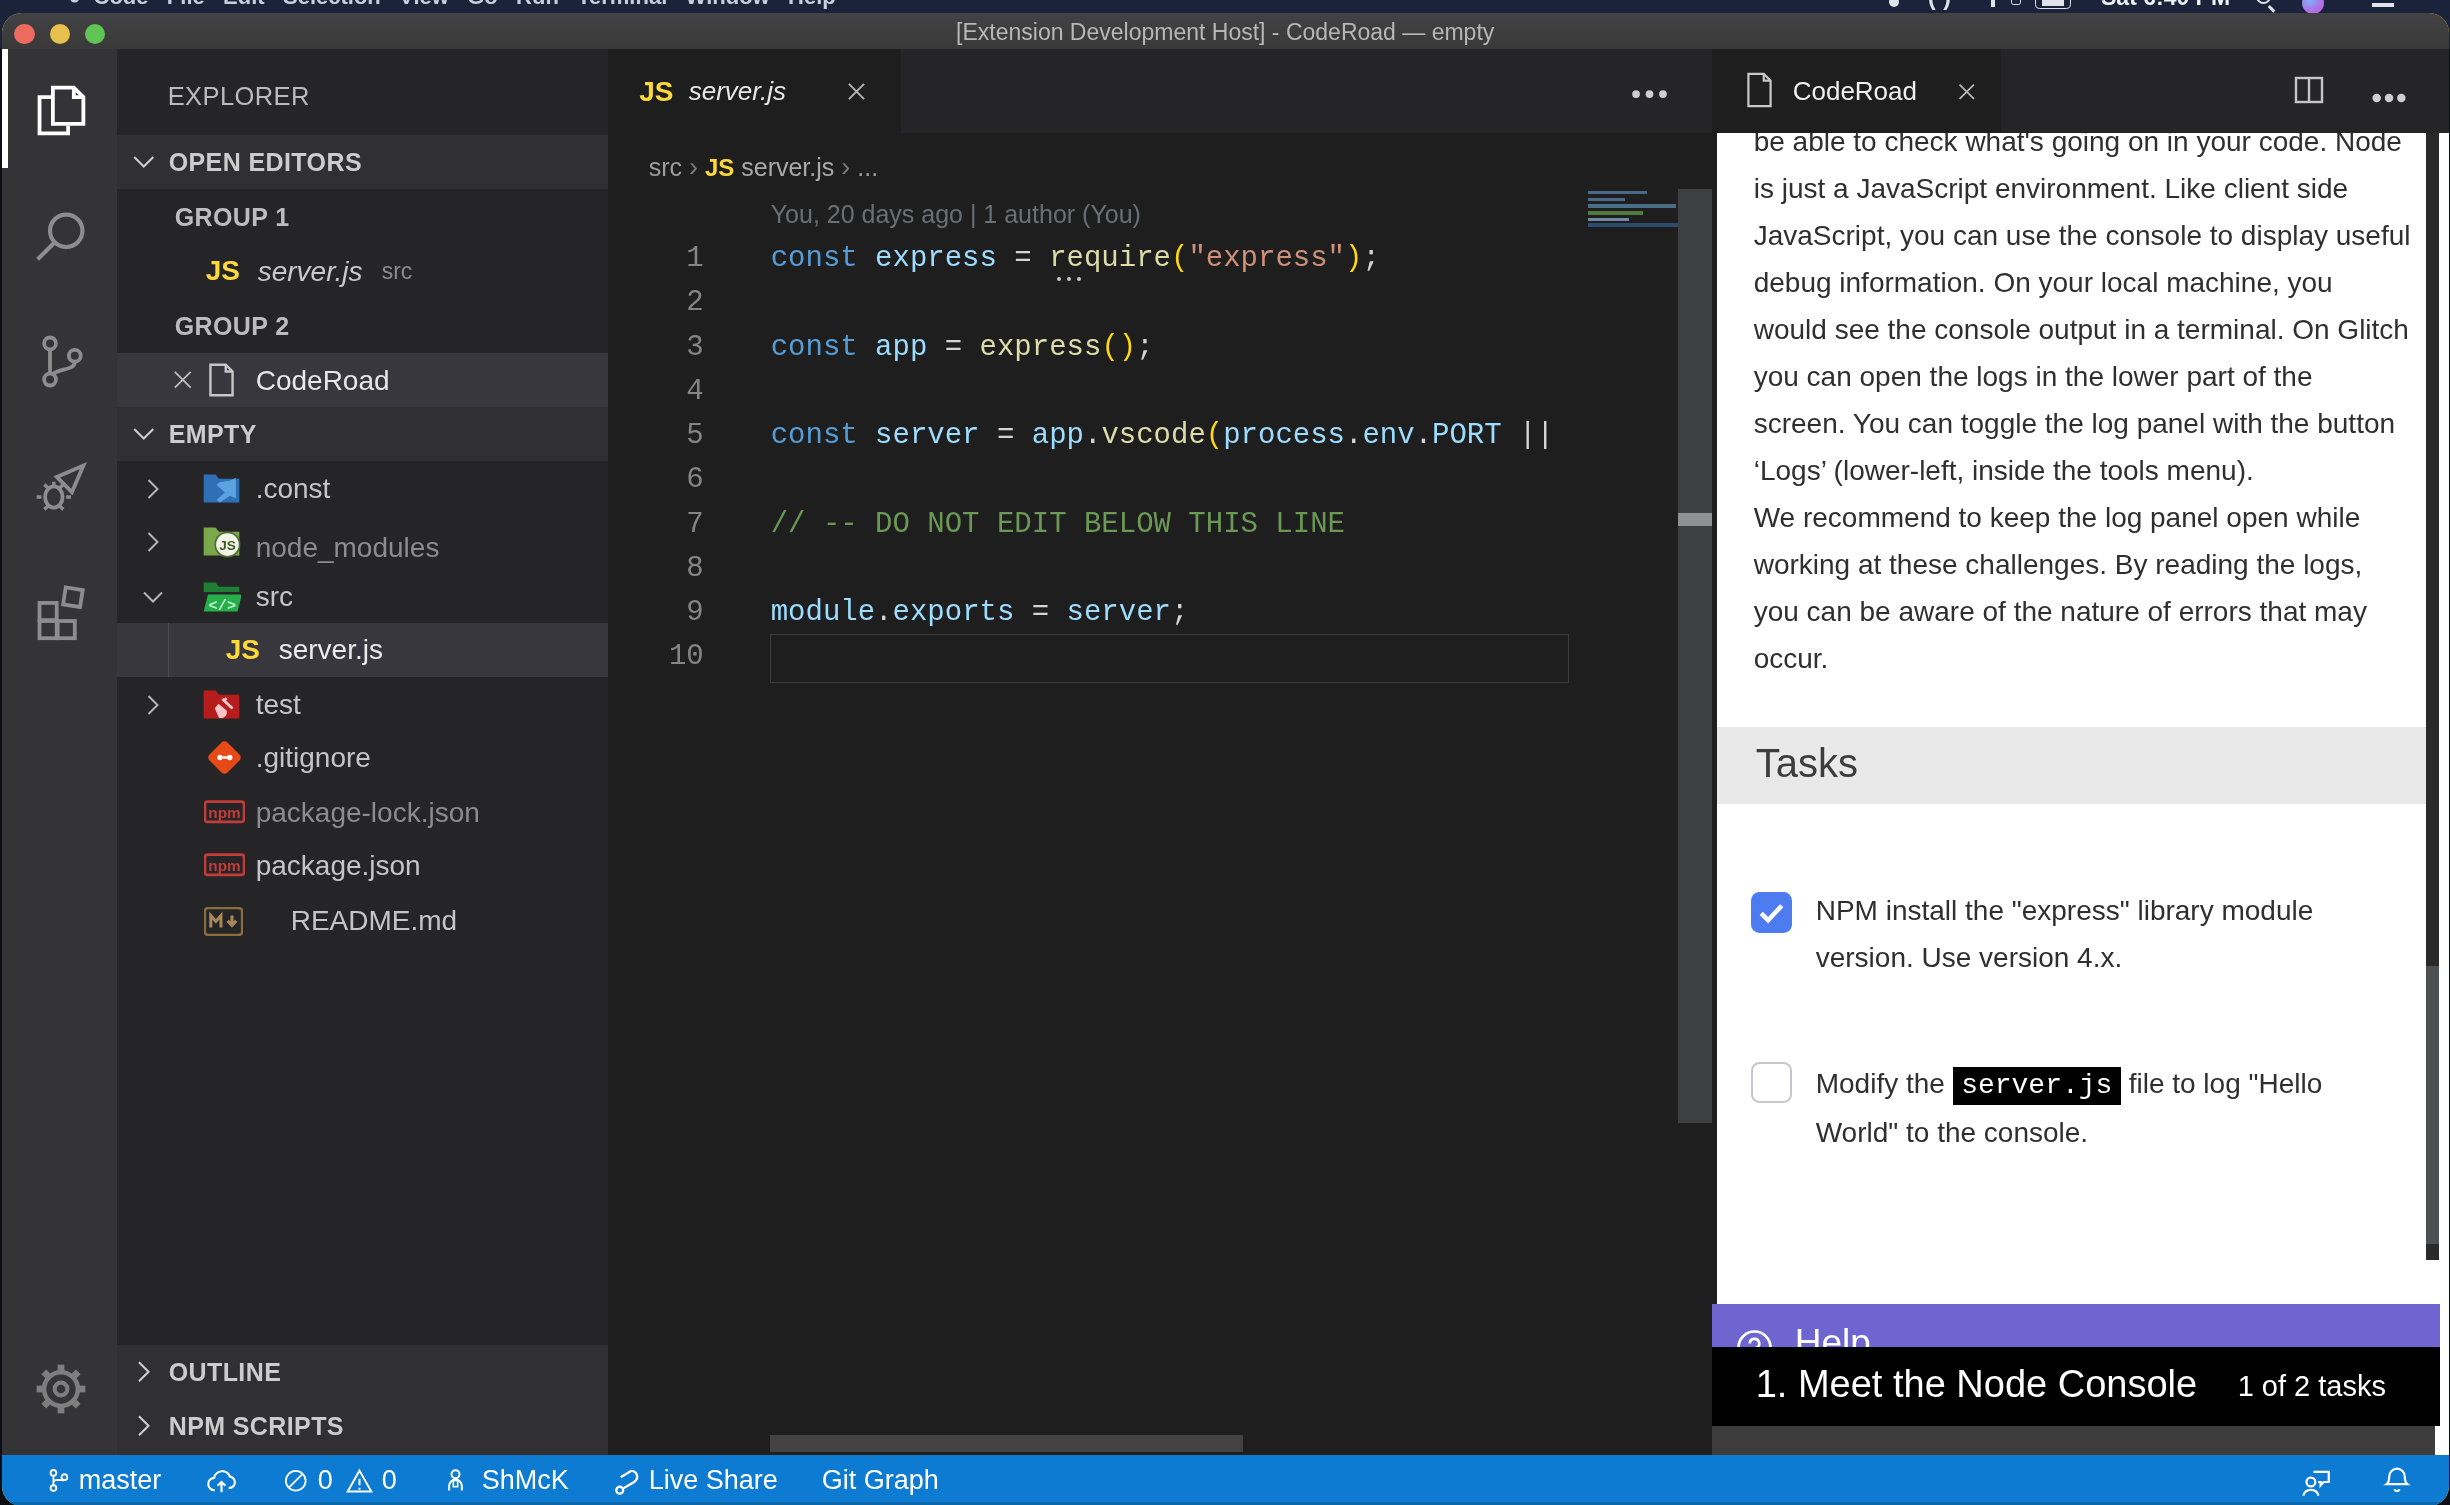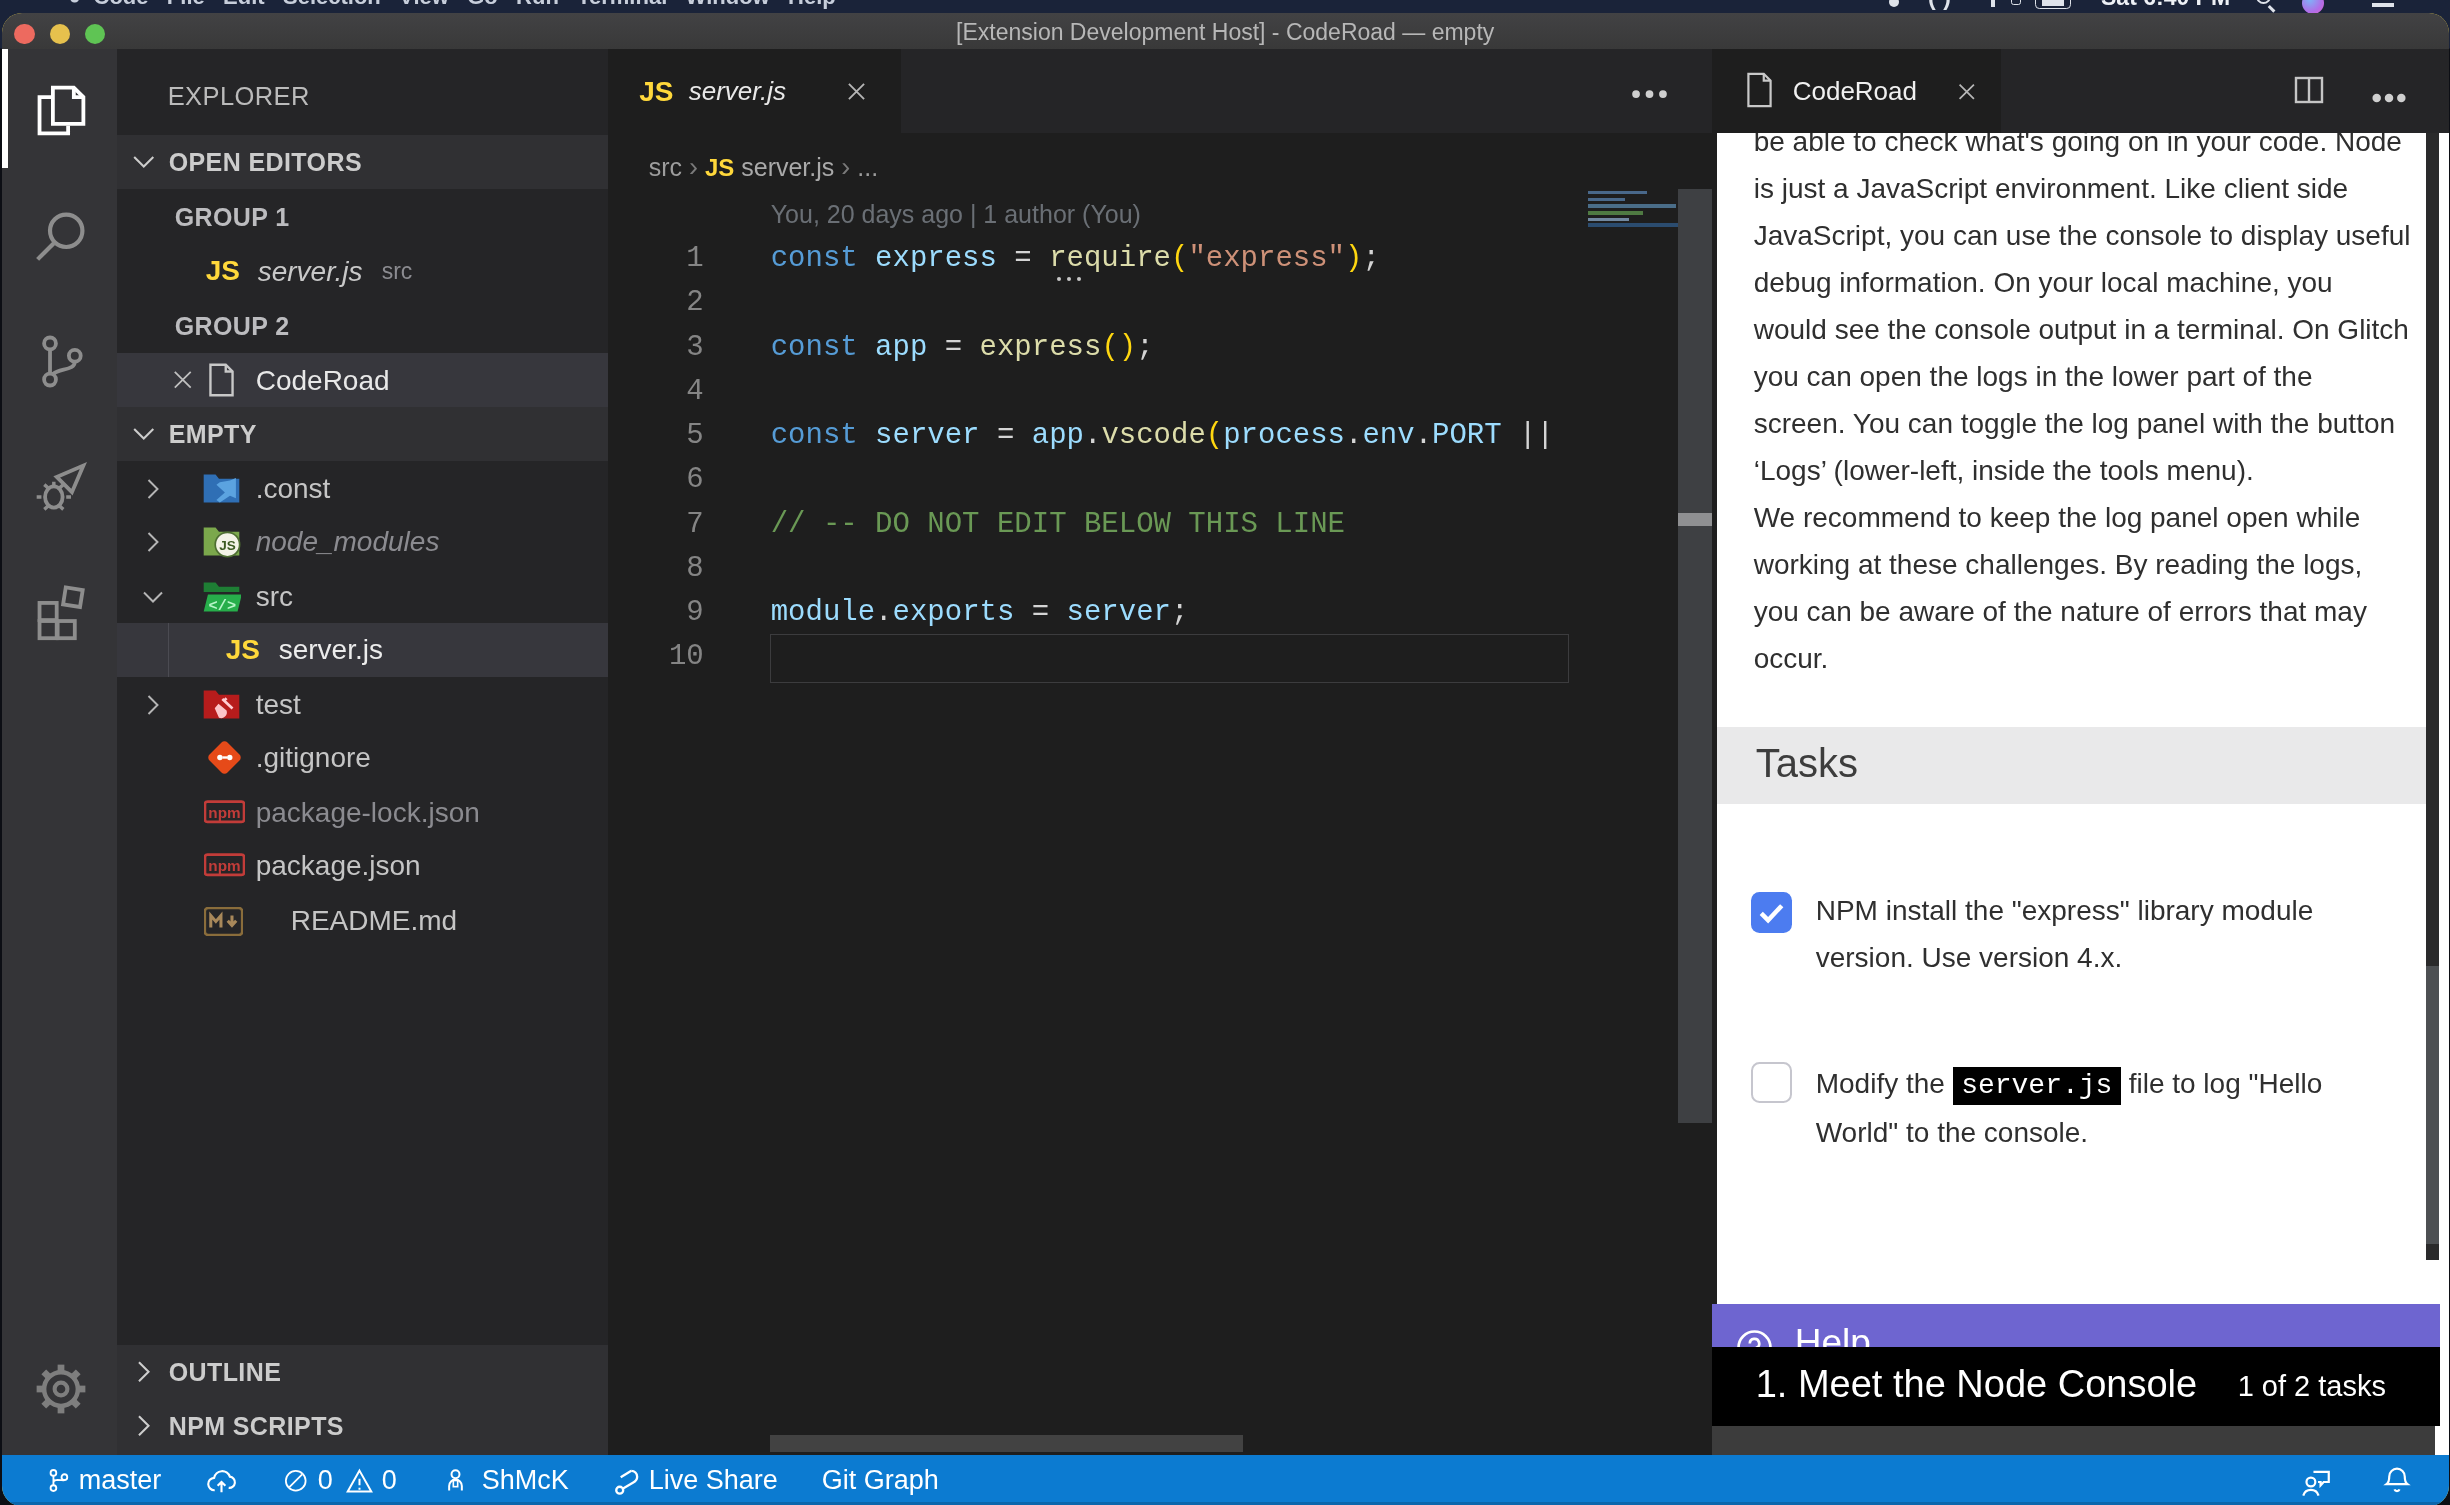--- a/index.html
+++ b/index.html
@@ -170,21 +170,21 @@
     </div>
     <div class="row" style="top:466px;">
       <svg class="abs" style="left:24px;top:15.3px;" width="24" height="24" viewBox="0 0 16 16">
           <path d="M5 2 L11 8 L5 14" stroke="#b5b5b5" stroke-width="1.3" fill="none"></path>
         </svg>
       <svg class="abs" style="left:85px;top:9.4px;" width="39" height="36" viewBox="0 0 23 21">
         <path d="M1 2 h7 l2 2.5 h12 v14 h-21 z" fill="#7ba84c"></path>
         <circle cx="15" cy="12" r="7.2" fill="#f3f3e7" stroke="#4e6e32" stroke-width="1"></circle>
         <text x="15" y="15.2" font-size="8" font-weight="bold" fill="#3c5a22" text-anchor="middle" font-family="Liberation Sans">JS</text>
       </svg>
-      <div class="rtext dim" style="left:139px;top:11px;font-style:italic;">node_modules</div>
+      <div class="rtext dim" style="left:139px;top:17px;">node_modules</div>
     </div>
     <div class="row" style="top:521px;">
       <svg class="abs" style="left:24px;top:15.3px;" width="24" height="24" viewBox="0 0 16 16">
           <path d="M2 5 L8 11 L14 5" stroke="#b5b5b5" stroke-width="1.3" fill="none"></path>
         </svg>
       <svg class="abs" style="left:85px;top:9.4px;" width="39" height="36" viewBox="0 0 23 21">
         <path d="M1 2 h7 l2 2.5 h12 v3 h-21 z" fill="#1e7e34"></path>
         <path d="M1 19 l2.5 -10 h20 l-2.5 10 z" fill="#27ae4b"></path>
         <text x="12" y="18" font-size="9" font-weight="bold" fill="#b9f6ca" text-anchor="middle" font-family="Liberation Mono">&lt;/&gt;</text>
       </svg>

